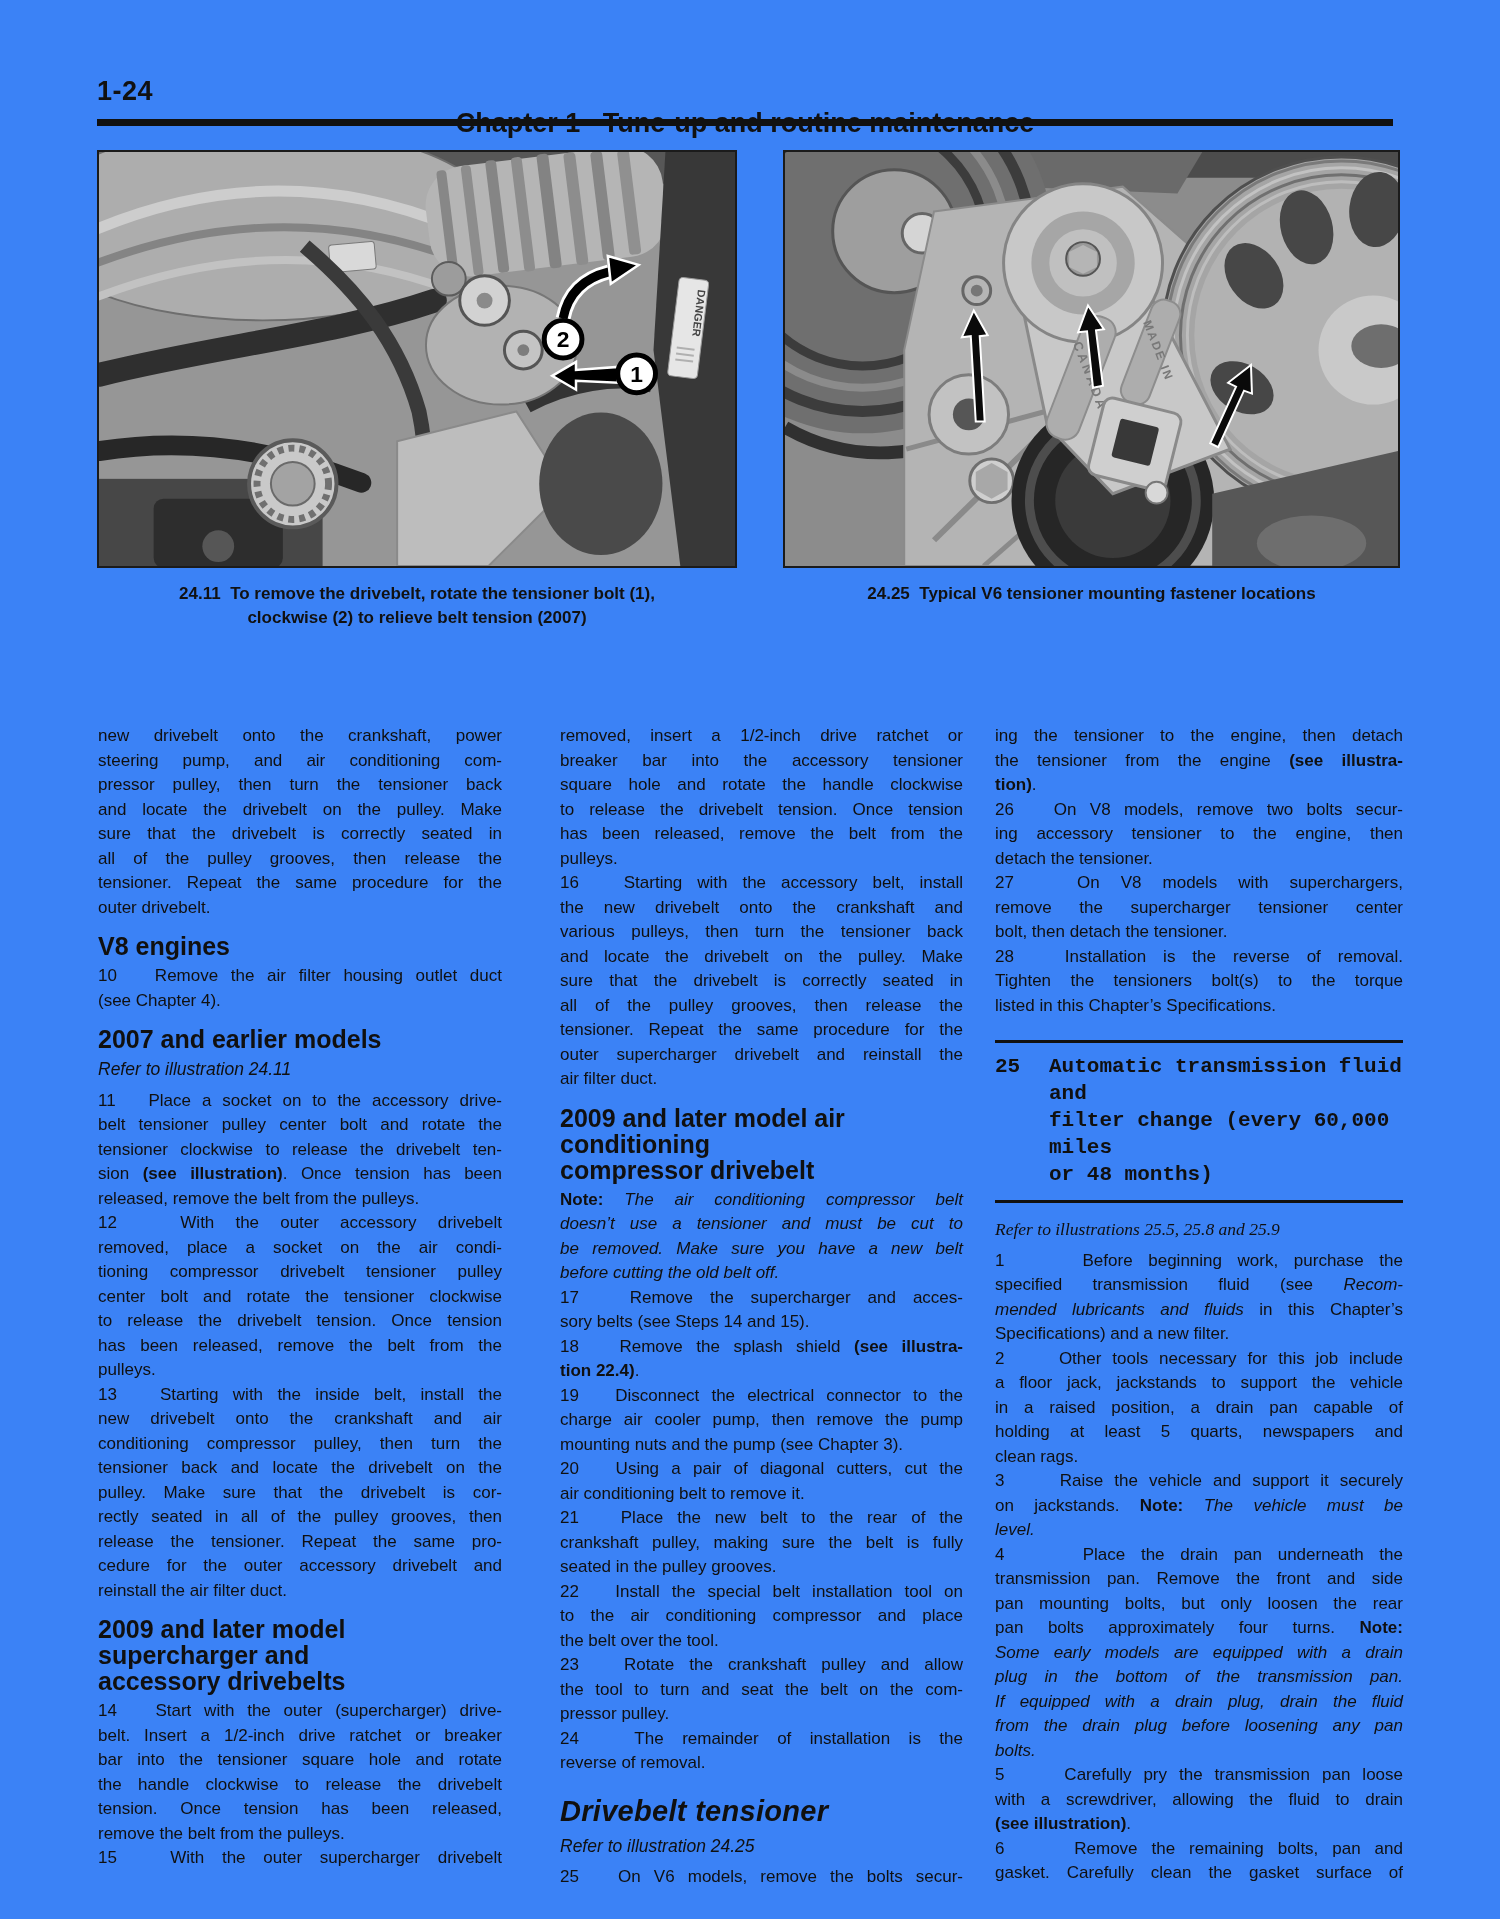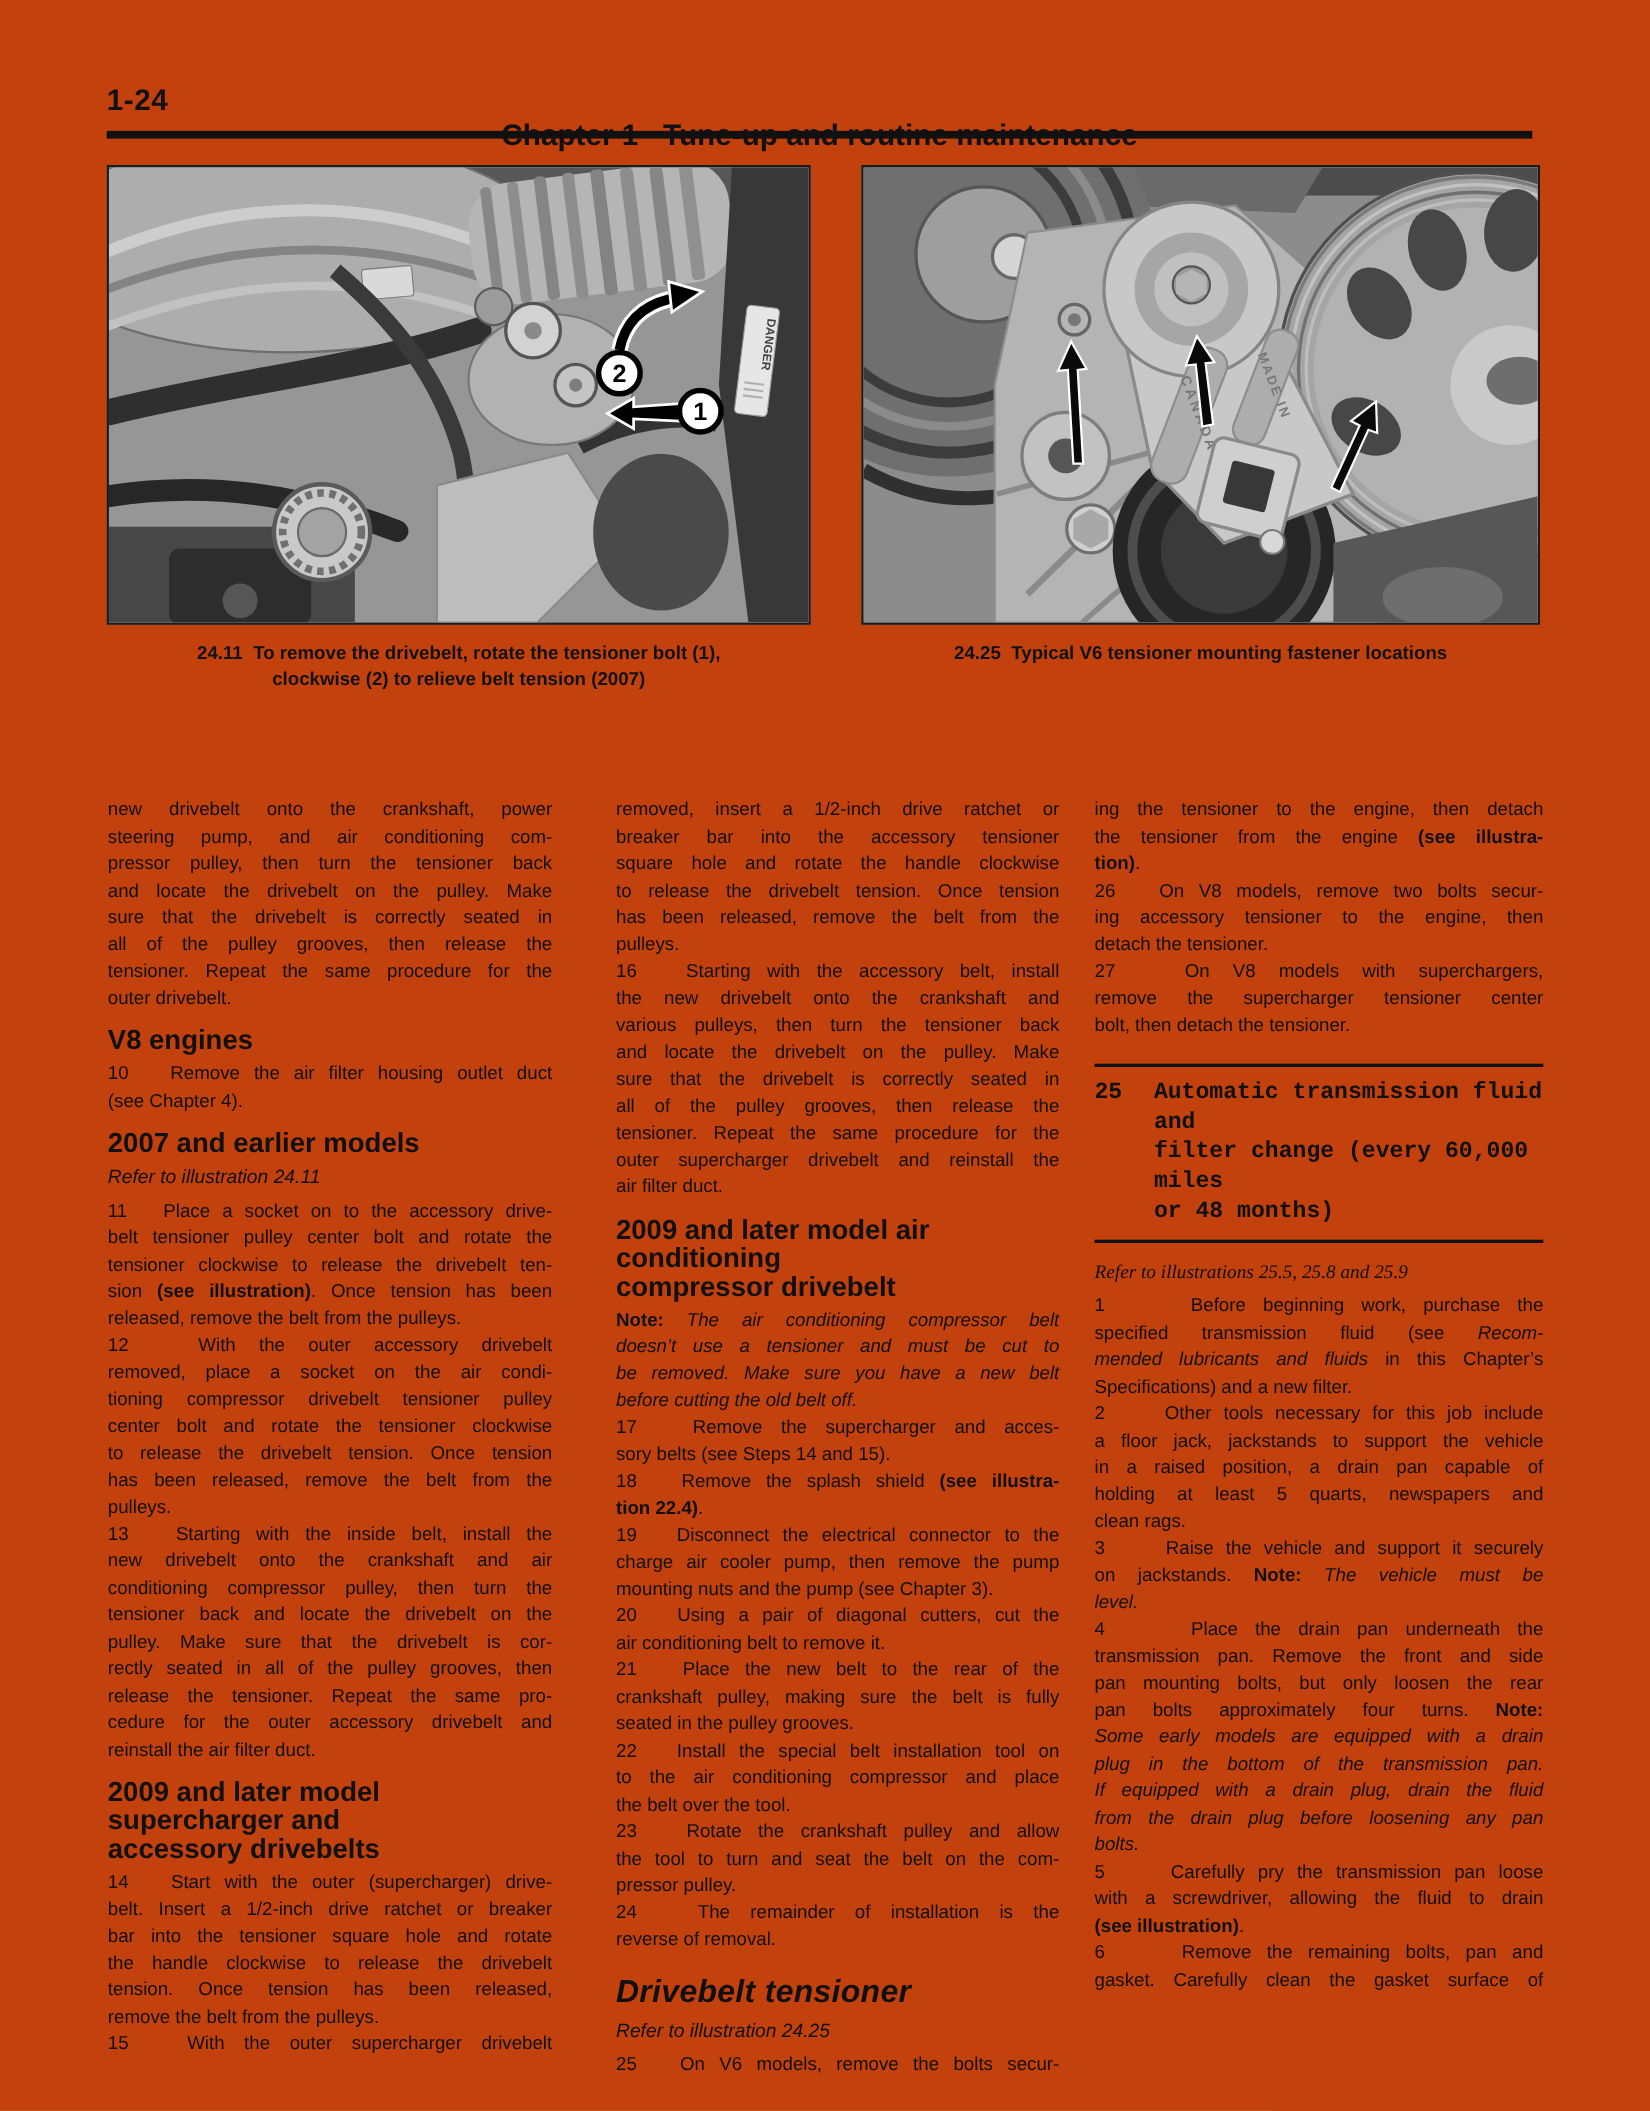--- a/index.html
+++ b/index.html
@@ -1,16 +1,16 @@
 <!DOCTYPE html>
 <html><head>
 <meta charset="utf-8">
 <style>
   html,body{margin:0;padding:0;background:#ffffff;}
-  #page{position:relative;width:1500px;height:1919px;background:#c2410c;overflow:hidden;
+  #page{position:relative;width:1500px;height:1919px;background:#3b82f6;overflow:hidden;
         font-family:"Liberation Sans","DejaVu Sans",sans-serif;color:#111;}
   
   .pagenum{position:absolute;left:97px;top:76px;font-size:27px;font-weight:bold;letter-spacing:0.5px;}
   .chaptitle{position:absolute;left:97px;width:1296px;top:76px;text-align:center;font-size:27px;font-weight:bold;margin-top:32px;}
   .hrule{position:absolute;left:97px;top:119px;width:1296px;height:7px;background:#111;}
   
   .photo{position:absolute;top:150px;height:418px;border:2px solid #1b1b1b;box-sizing:border-box;background:#8f8f8f;overflow:hidden;}
   #photo-left{left:97px;width:640px;}
   #photo-right{left:783px;width:617px;}
   .photo svg{display:block;width:100%;height:100%;}
@@ -357,20 +357,25 @@
       <div class="para">
         <div class="line jl"><span>26&nbsp;&nbsp;&nbsp;On V8 models, remove two bolts secur-</span></div>
         <div class="line jl"><span>ing accessory tensioner to the engine, then</span></div>
         <div class="line ll"><span>detach the tensioner.</span></div>
       </div>
       <div class="para">
         <div class="line jl"><span>27&nbsp;&nbsp;&nbsp;On V8 models with superchargers,</span></div>
         <div class="line jl"><span>remove the supercharger tensioner center</span></div>
         <div class="line ll"><span>bolt, then detach the tensioner.</span></div>
       </div>
+      <div class="para">
+        <div class="line jl"><span>28&nbsp;&nbsp;&nbsp;Installation is the reverse of removal.</span></div>
+        <div class="line jl"><span>Tighten the tensioners bolt(s) to the torque</span></div>
+        <div class="line ll"><span>listed in this Chapter’s Specifications.</span></div>
+      </div>
       <div class="secbox">
         <span class="secnum">25</span>
         <div class="sechead">
           <div>Automatic transmission fluid and</div>
           <div>filter change (every 60,000 miles</div>
           <div>or 48 months)</div>
         </div>
       </div>
       <div class="ref">Refer to illustrations 25.5, 25.8 and 25.9</div>
       <div class="para">

